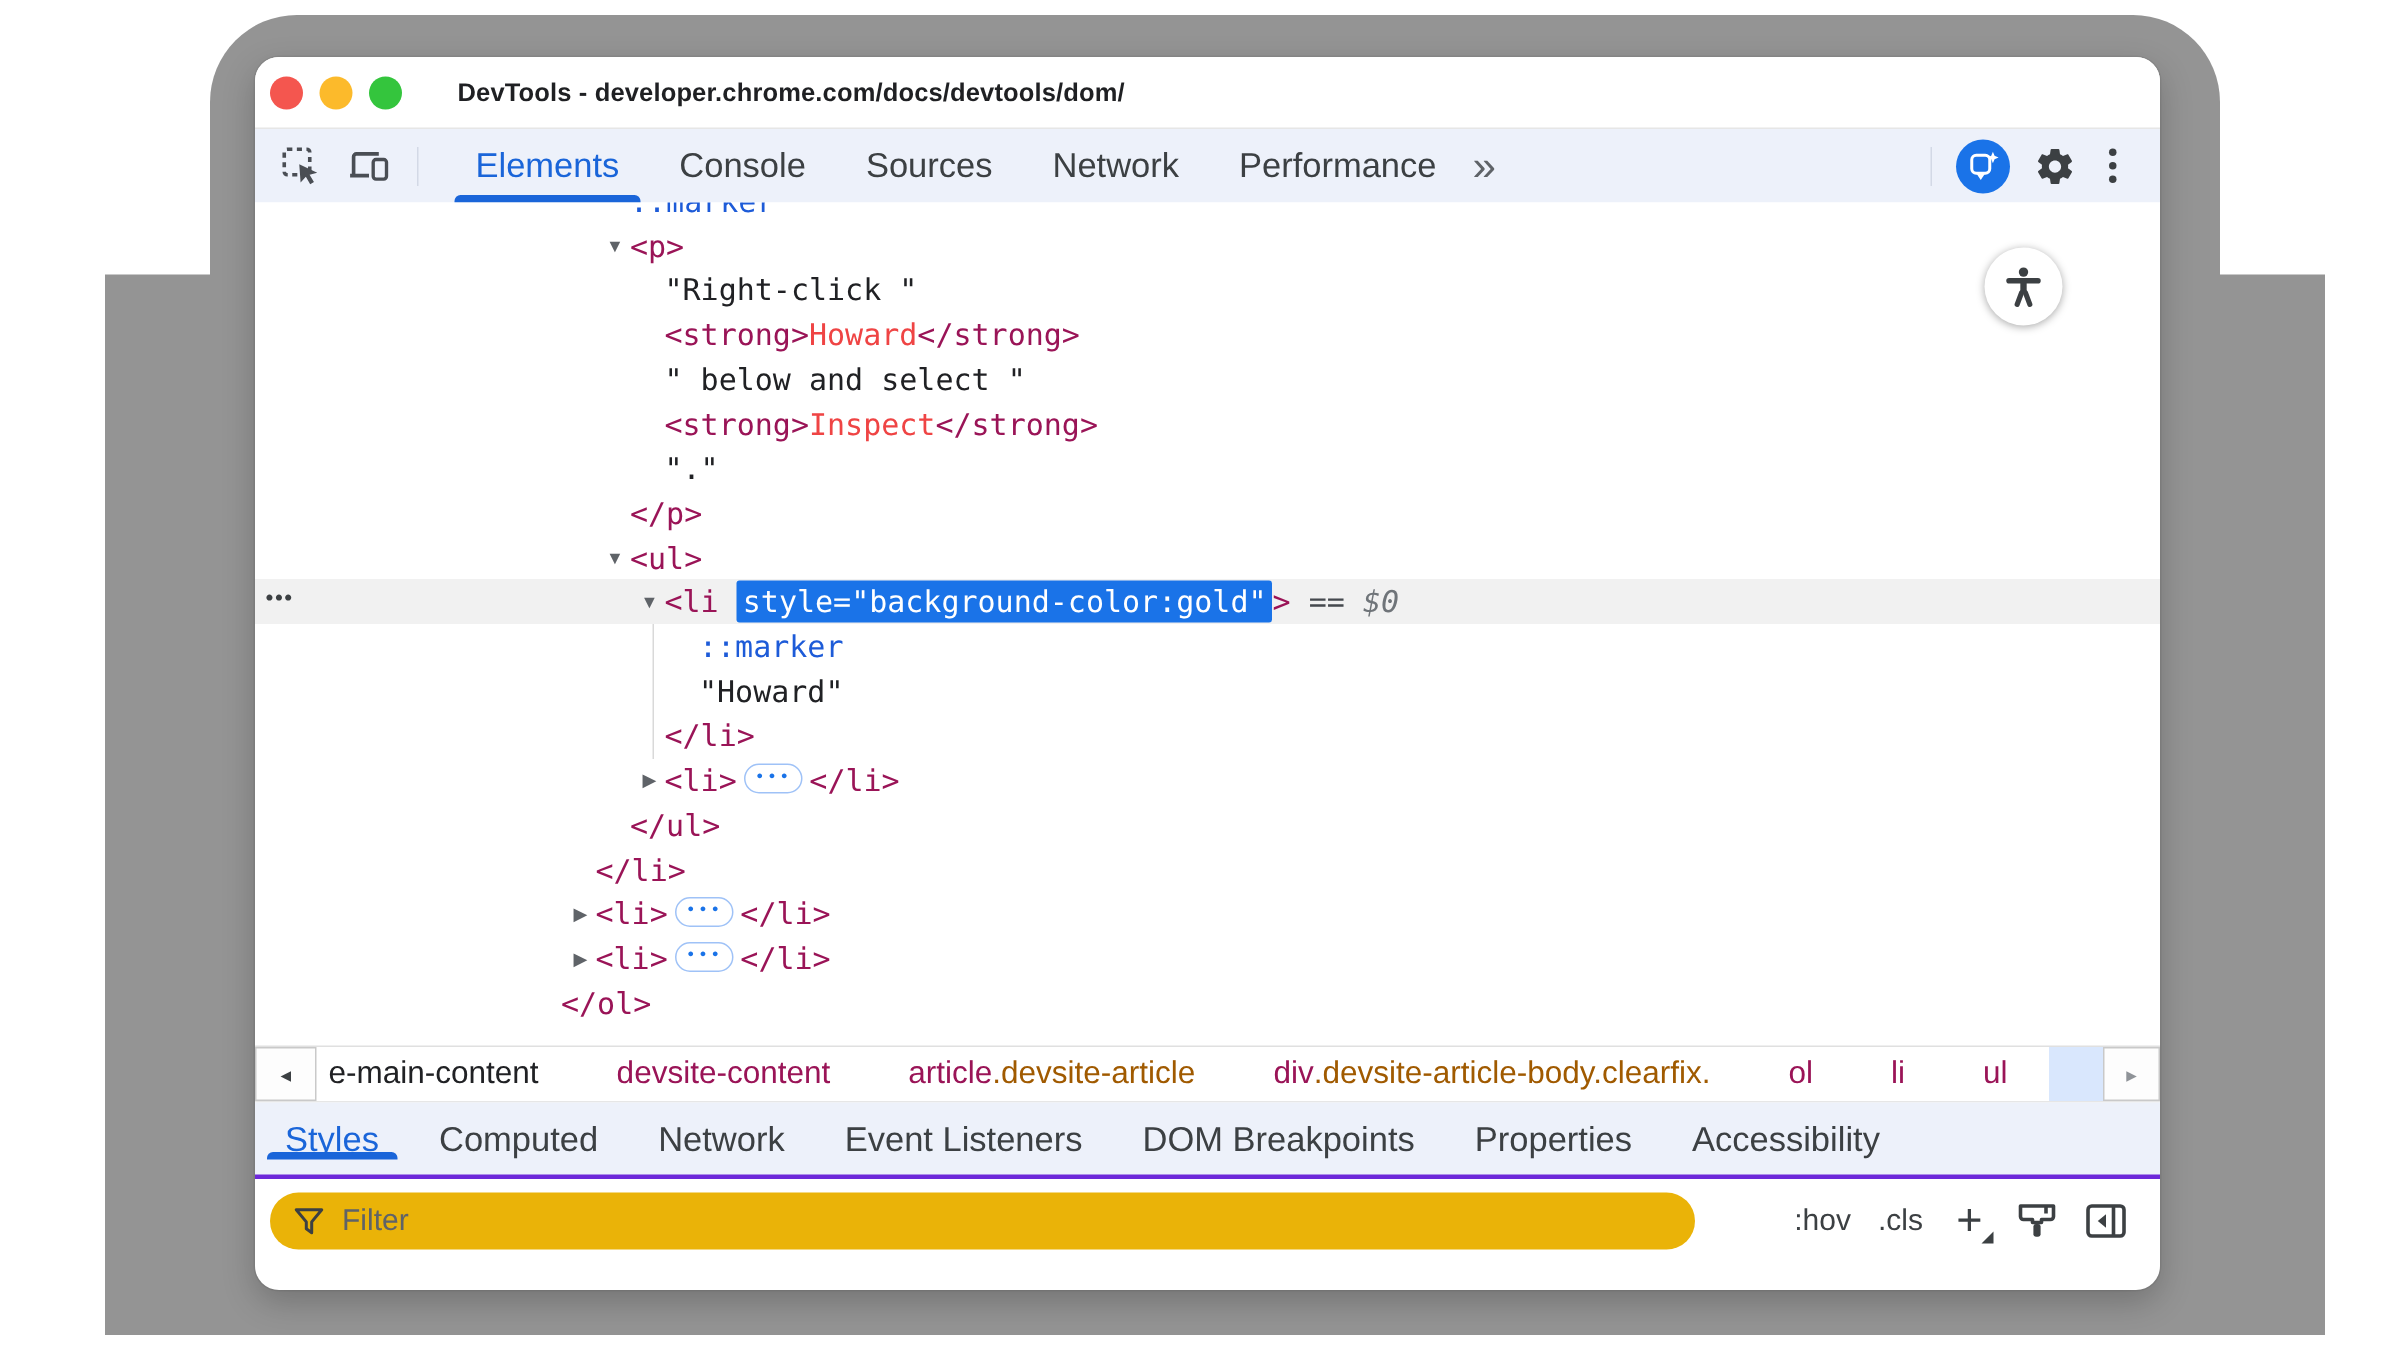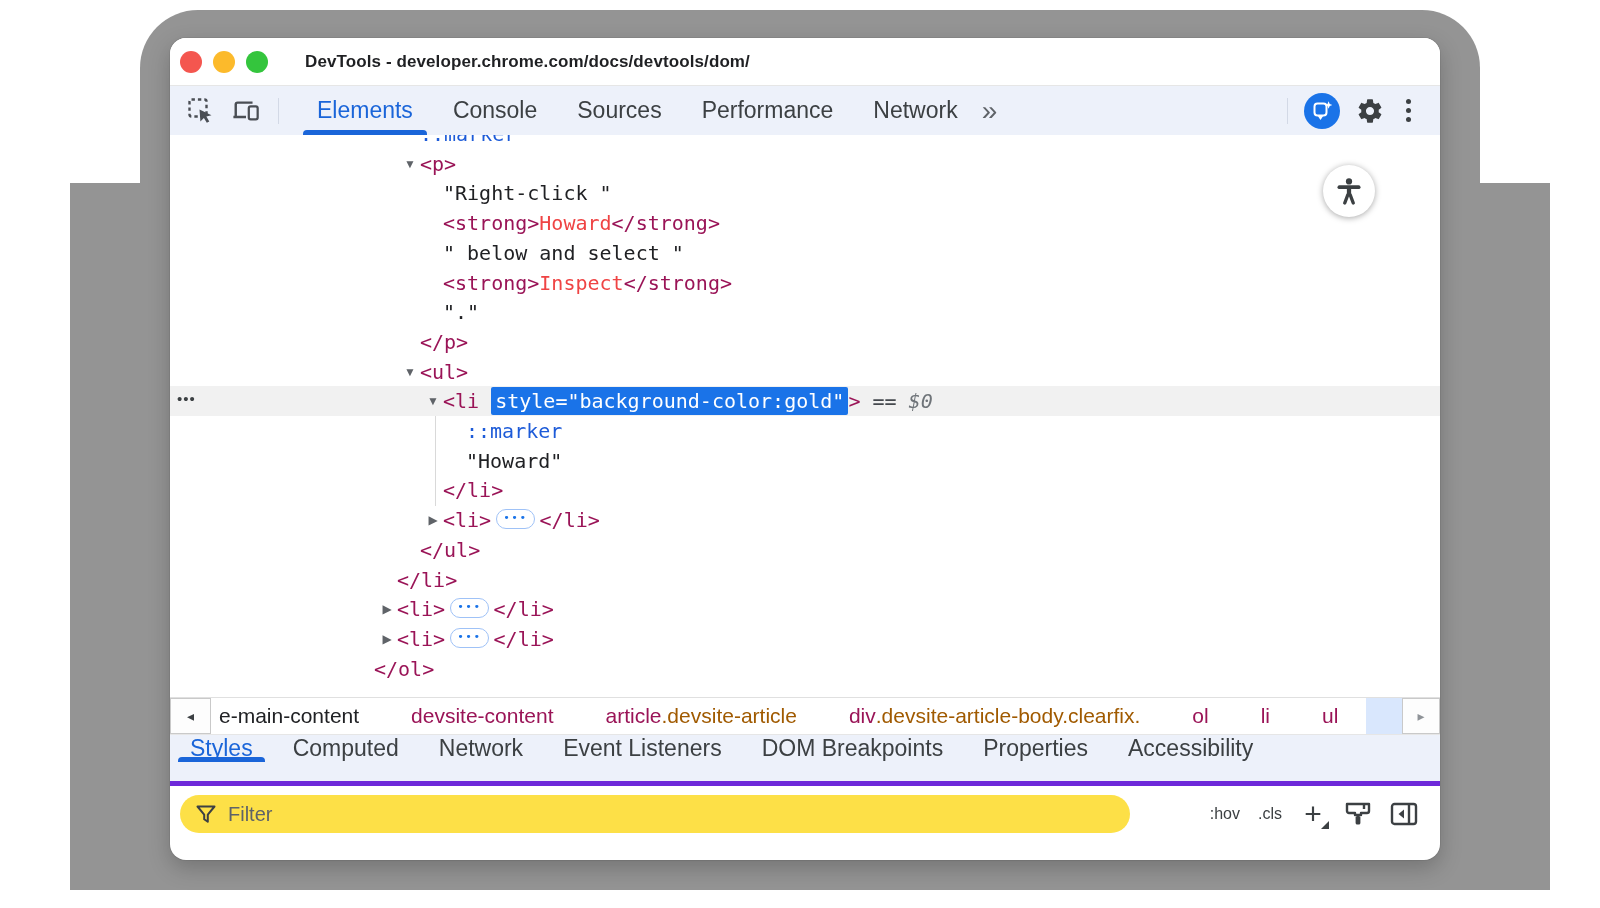--- a/index.html
+++ b/index.html
@@ -72,32 +72,32 @@
   .crumb-btn{width:41px;flex:0 0 auto;background:#fdfdfd;border:1px solid #c9c9c9;display:flex;align-items:center;justify-content:center;font-size:14px;color:#3c4043;}
   .crumb-btn.right{color:#8f9398;margin-left:auto;width:38px;}
   .crumb-list{display:flex;align-items:stretch;gap:28px;padding:0 2px 0 8px;overflow:hidden;font-size:21px;white-space:nowrap;}
   .crumb{display:flex;align-items:center;}
   .crumb.selected{background:#d9e7fd;padding:0 12px;}
   .part.dark{color:#202124;}
   .part.tag{color:var(--tag);margin-left:24px;}
   .part.cls{color:var(--cls);}
 
   
-  .stabs{position:relative;height:51px;background:var(--toolbar-bg);display:flex;align-items:flex-start;gap:40px;padding-left:20px;border-bottom:5px solid #6d28d9;}
+  .stabs{position:relative;height:51px;background:var(--toolbar-bg);display:flex;align-items:center;gap:40px;padding-left:20px;border-bottom:3px solid #6d28d9;}
   .stab{position:relative;display:flex;align-items:center;font-size:23px;color:var(--tab-text);white-space:nowrap;}
   .stab.active{color:var(--active-blue);}
   .stab.active::after{content:'';position:absolute;left:-12px;right:-12px;bottom:0;height:5px;background:var(--active-blue);border-radius:4px 4px 0 0;}
 
   
   .filterrow{position:relative;height:56px;background:#fff;display:flex;align-items:center;padding-left:10px;}
-  .filter-pill{width:950px;height:38px;border-radius:19px;background:#fde047;display:flex;align-items:center;padding:0 16px;gap:12px;}
+  .filter-pill{width:950px;height:38px;border-radius:19px;background:#eab308;display:flex;align-items:center;padding:0 16px;gap:12px;}
   .filter-input{flex:1;border:none;outline:none;background:transparent;font-size:20px;color:#3c4043;font-family:"Liberation Sans",sans-serif;}
   .filter-input::placeholder{color:#5f6368;opacity:1;}
   .fr-right{margin-left:auto;display:flex;align-items:center;gap:18px;padding-right:22px;}
-  .toggle-txt{font-size:16px;color:var(--tab-text);}
+  .toggle-txt{font-size:20px;color:var(--tab-text);}
   .plus-btn{position:relative;font-size:30px;font-weight:300;color:var(--tab-text);line-height:24px;width:26px;text-align:center;}
   .plus-btn i{position:absolute;right:-3px;bottom:-3px;width:0;height:0;border-left:8px solid transparent;border-bottom:8px solid var(--tab-text);}
   svg{display:block;}
 </style>
 </head>
 <body>
 
 <div class="stage">
 
   <div class="back-top"></div>
@@ -124,22 +124,22 @@
           <path d="M4 19 V6 a2 2 0 0 1 2-2 H22" fill="none" stroke="#4a4e54" stroke-width="2.6"></path>
           <path d="M1.5 19.5 H15" fill="none" stroke="#4a4e54" stroke-width="2.6"></path>
           <rect x="18" y="8" width="9.5" height="14" rx="2" fill="#edf1fa" stroke="#4a4e54" stroke-width="2.4"></rect>
         </svg>
       </span>
       <span class="vdiv"></span>
       <div class="tabs">
           <div class="tab active">Elements</div>
           <div class="tab">Console</div>
           <div class="tab">Sources</div>
+          <div class="tab">Network</div>
           <div class="tab">Performance</div>
-          <div class="tab">Network</div>
         </div>
       <span class="more-tabs">»</span>
       <div class="right-icons">
         <span class="vdiv" style="margin:0;"></span>
         <span class="ai-btn">
           <svg width="24" height="24" viewBox="0 0 24 24">
             <rect x="4.5" y="4.5" width="12" height="12" rx="3" fill="none" stroke="#fff" stroke-width="2"></rect>
             <path d="M18.6 2.2 l1.1 2.7 2.7 1.1 -2.7 1.1 -1.1 2.7 -1.1-2.7 -2.7-1.1 2.7-1.1 Z" fill="#fff"></path>
             <path d="M7.5 16.5 l3 4.5 3-4.5 Z" fill="#fff"></path>
           </svg>

